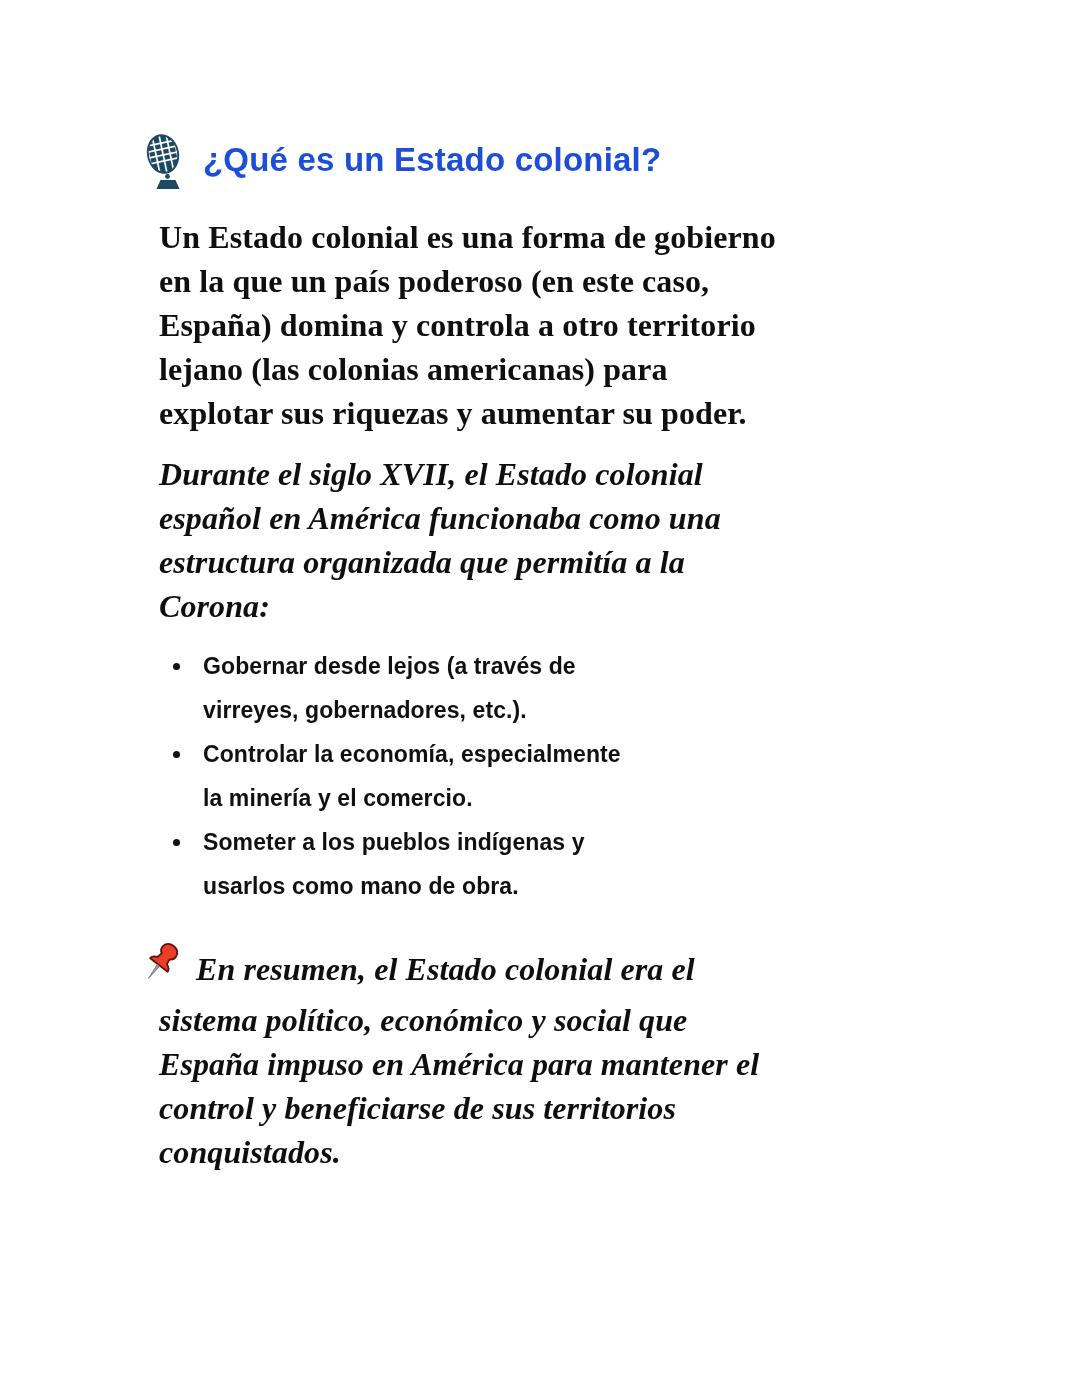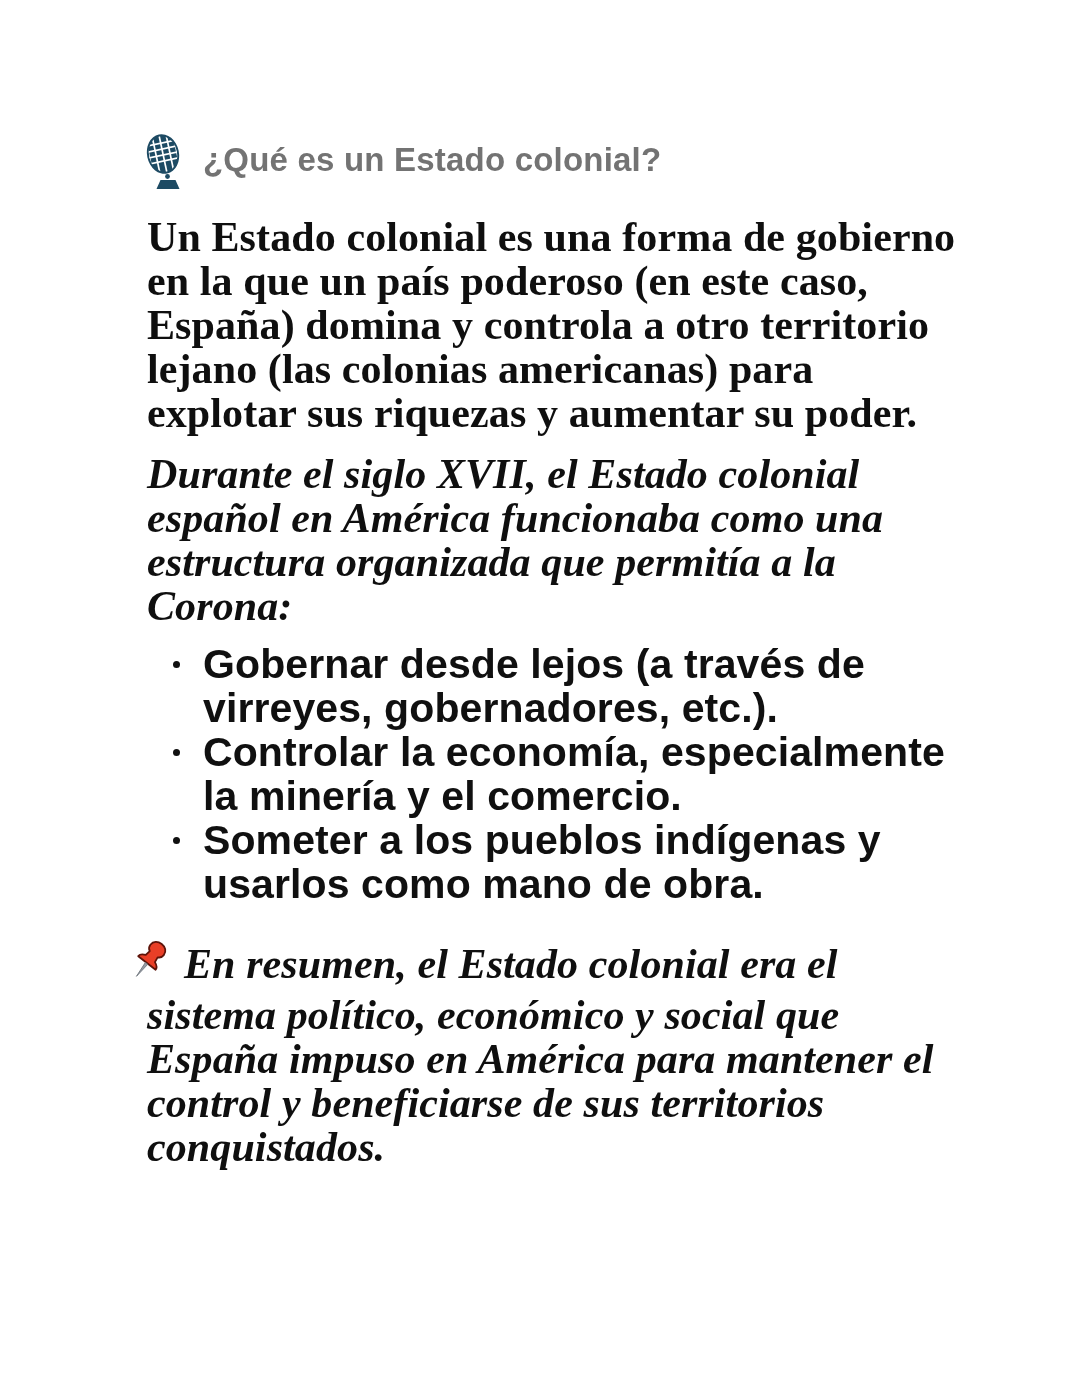--- a/index.html
+++ b/index.html
@@ -32,41 +32,41 @@
   .mic-icon {
     color: #1d4a63;
     flex: 0 0 auto;
     display: inline-flex;
   }
   .title-text {
     font-family: "Liberation Sans", sans-serif;
     font-weight: 700;
     font-size: 33px;
     letter-spacing: 0.2px;
-    color: #737373;
+    color: #1d4ed8;
     white-space: nowrap;
   }
   
   .para {
-    font-size: 42px;
+    font-size: 32px;
     font-weight: 700;
     line-height: 44px;
-    margin: 4px;
+    margin: 16px;
     letter-spacing: 0.1px;
   }
   .para-intro   { margin-top: 26px; }
   .para-context { margin-top: 17px; font-style: italic; }
   
   .points {
     list-style: none;
     margin: 14px 0 0 0;
     padding: 0;
     font-family: "Liberation Sans", sans-serif;
     font-weight: 700;
-    font-size: 41px;
+    font-size: 23px;
     line-height: 44px;
     letter-spacing: 0.1px;
     color: #101010;
   }
   .points li {
     position: relative;
     padding-left: 60px;
   }
   .bullet-dot {
     position: absolute;

